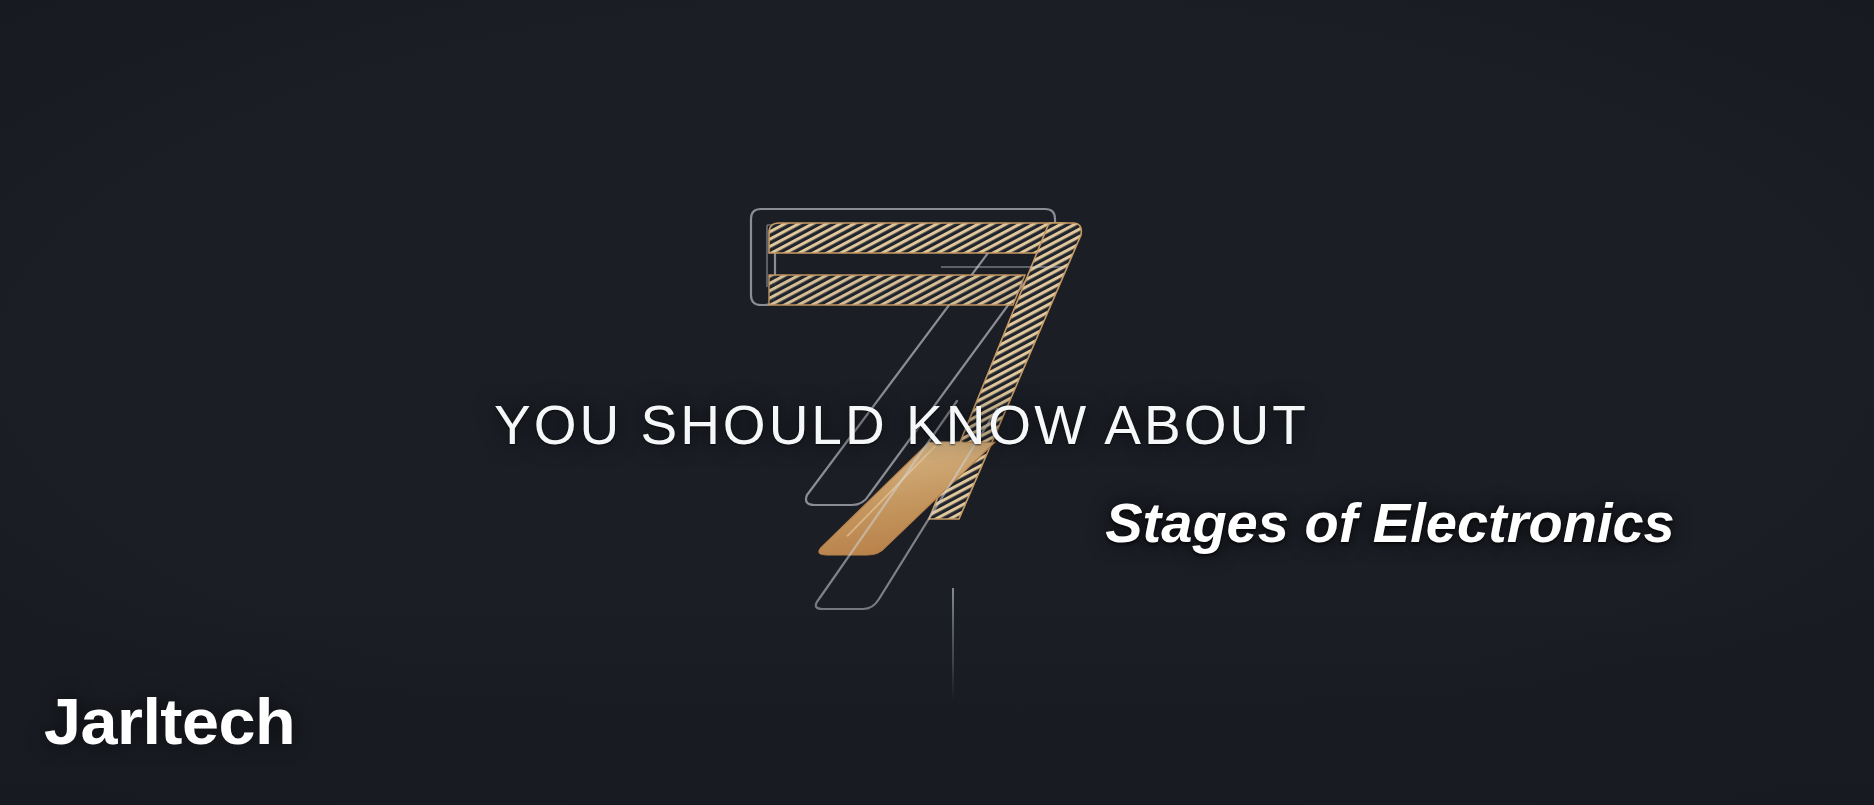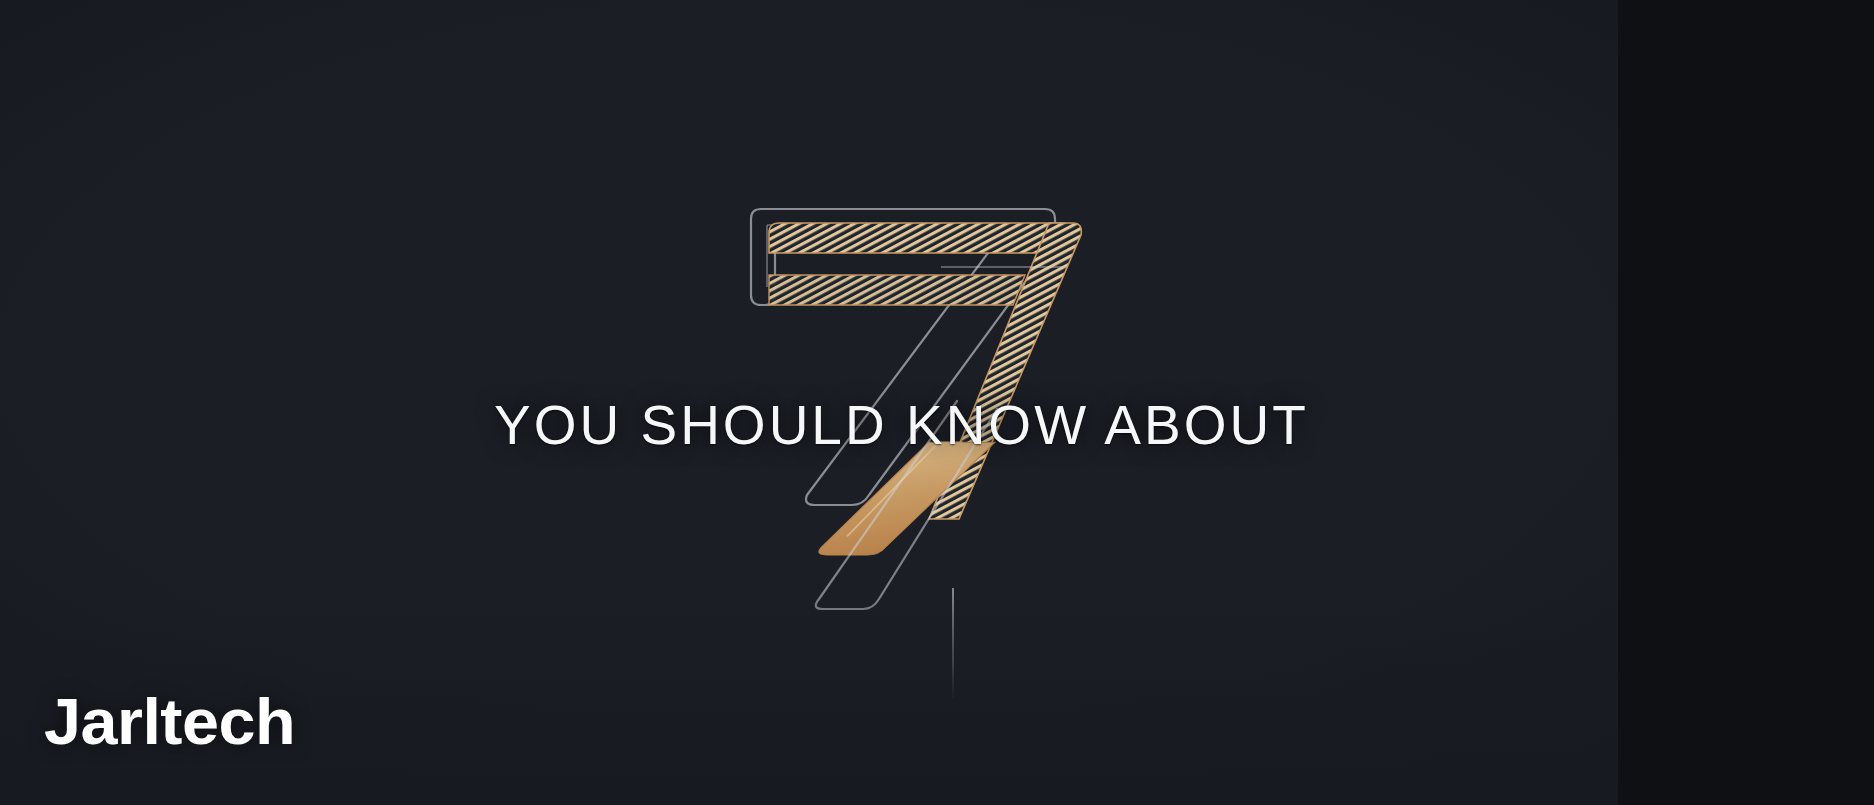--- a/index.html
+++ b/index.html
@@ -8,21 +8,21 @@
     padding: 0;
     background: #0e1014;
   }
   body {
     font-family: "Liberation Sans", sans-serif;
   }
 
   
   #banner {
     position: relative;
-    width: 1618px;
+    width: 1874px;
     height: 805px;
     overflow: hidden;
     background: #ef4444;
   }
 
   
   #map-layer {
     position: absolute;
     inset: 0;
     overflow: hidden;
@@ -352,17 +352,18 @@
   </div>
 
   <div id="seven-tick"></div>
 
   <div id="vignette"></div>
   <div id="bottom-fade"></div>
 
   <div id="headline">YOU SHOULD KNOW ABOUT</div>
 
   <div id="subhead">
+    <span class="line">Stages of Electronics</span>
   </div>
 
   <div id="logo">Jarltech</div>
 
 </div>
 
 </body></html>

